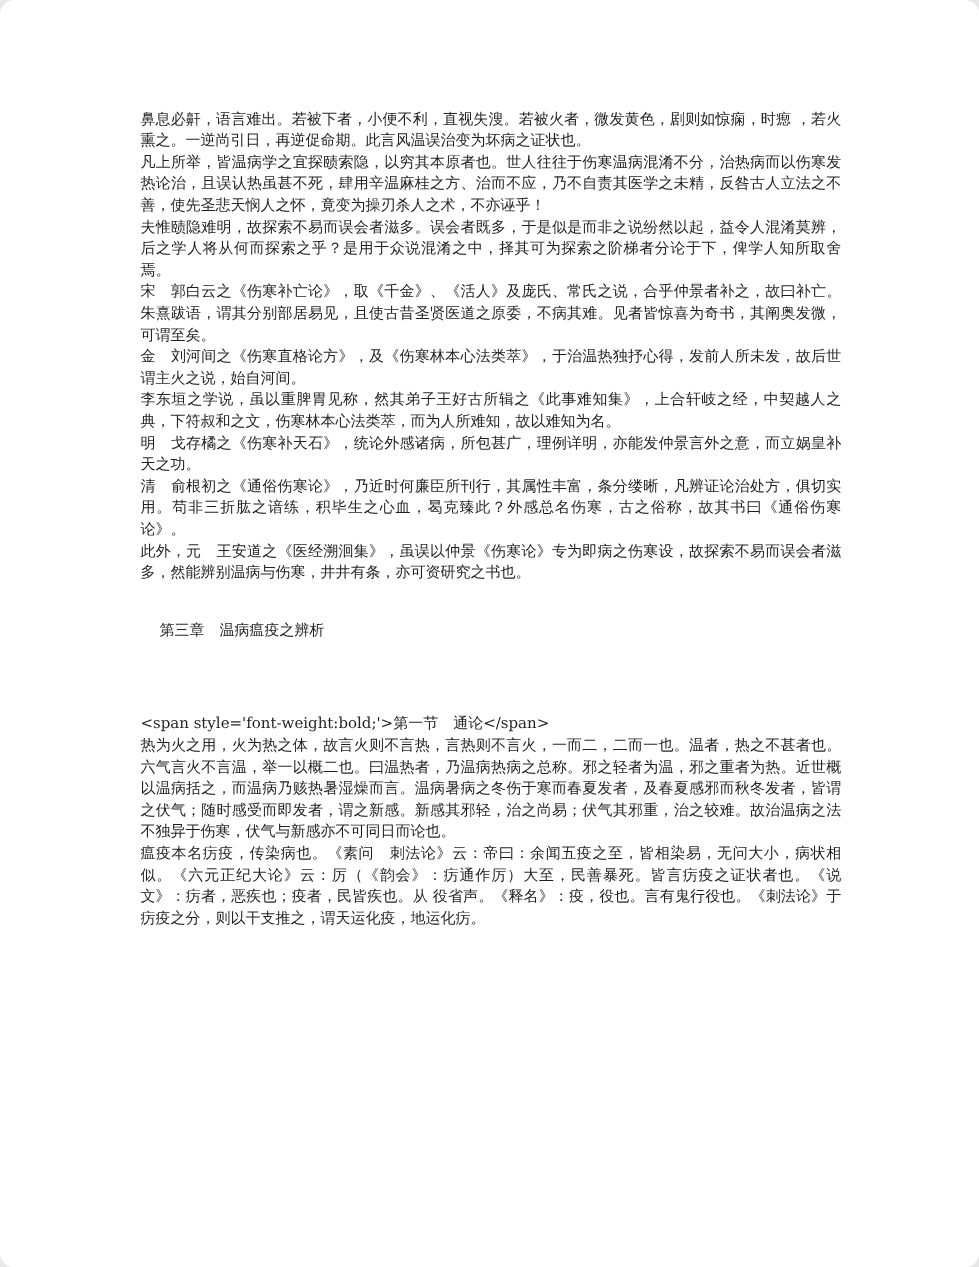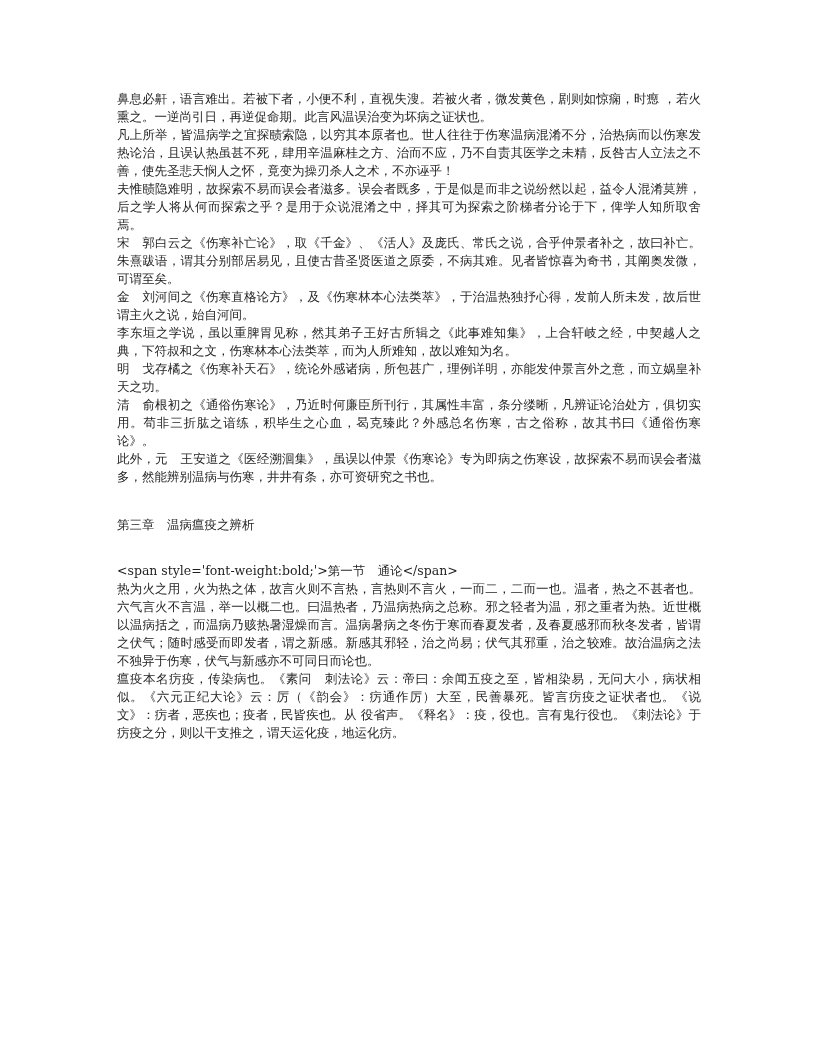--- a/index.html
+++ b/index.html
@@ -22,32 +22,32 @@
     color: #1f1f1f;
   }
   .para {
     margin: 0;
     padding: 0;
     text-align: justify;
     text-justify: inter-ideograph;
     word-break: break-all;
   }
   .chapter-heading {
-    margin: 30px 0 0 0;
+    margin: 30px 0 0 16px;
     padding: 0;
     text-align: left;
   }
   .block2 {
-    margin-top: 28px;
+    margin-top: 60px;
   }
 </style>
 </head>
 <body>
 
-<div class="page" style="background: rgb(255, 255, 255); color: rgb(31, 31, 31);">
+<div class="page" style="background: rgb(255, 255, 255); color: rgb(31, 31, 31); border-radius: 12px;">
 
   <div>
     <p class="para">鼻息必鼾，语言难出。若被下者，小便不利，直视失溲。若被火者，微发黄色，剧则如惊痫，时瘛 ，若火熏之。一逆尚引日，再逆促命期。此言风温误治变为坏病之证状也。</p>
     <p class="para">凡上所举，皆温病学之宜探赜索隐，以穷其本原者也。世人往往于伤寒温病混淆不分，治热病而以伤寒发热论治，且误认热虽甚不死，肆用辛温麻桂之方、治而不应，乃不自责其医学之未精，反咎古人立法之不善，使先圣悲天悯人之怀，竟变为操刃杀人之术，不亦诬乎！</p>
     <p class="para">夫惟赜隐难明，故探索不易而误会者滋多。误会者既多，于是似是而非之说纷然以起，益令人混淆莫辨，后之学人将从何而探索之乎？是用于众说混淆之中，择其可为探索之阶梯者分论于下，俾学人知所取舍焉。</p>
     <p class="para">宋　郭白云之《伤寒补亡论》，取《千金》、《活人》及庞氏、常氏之说，合乎仲景者补之，故曰补亡。朱熹跋语，谓其分别部居易见，且使古昔圣贤医道之原委，不病其难。见者皆惊喜为奇书，其阐奥发微，可谓至矣。</p>
     <p class="para">金　刘河间之《伤寒直格论方》，及《伤寒林本心法类萃》，于治温热独抒心得，发前人所未发，故后世谓主火之说，始自河间。</p>
     <p class="para">李东垣之学说，虽以重脾胃见称，然其弟子王好古所辑之《此事难知集》，上合轩岐之经，中契越人之典，下符叔和之文，伤寒林本心法类萃，而为人所难知，故以难知为名。</p>
     <p class="para">明　戈存橘之《伤寒补天石》，统论外感诸病，所包甚广，理例详明，亦能发仲景言外之意，而立娲皇补天之功。</p>
     <p class="para">清　俞根初之《通俗伤寒论》，乃近时何廉臣所刊行，其属性丰富，条分缕晰，凡辨证论治处方，俱切实用。苟非三折肱之谙练，积毕生之心血，曷克臻此？外感总名伤寒，古之俗称，故其书曰《通俗伤寒论》。</p>

